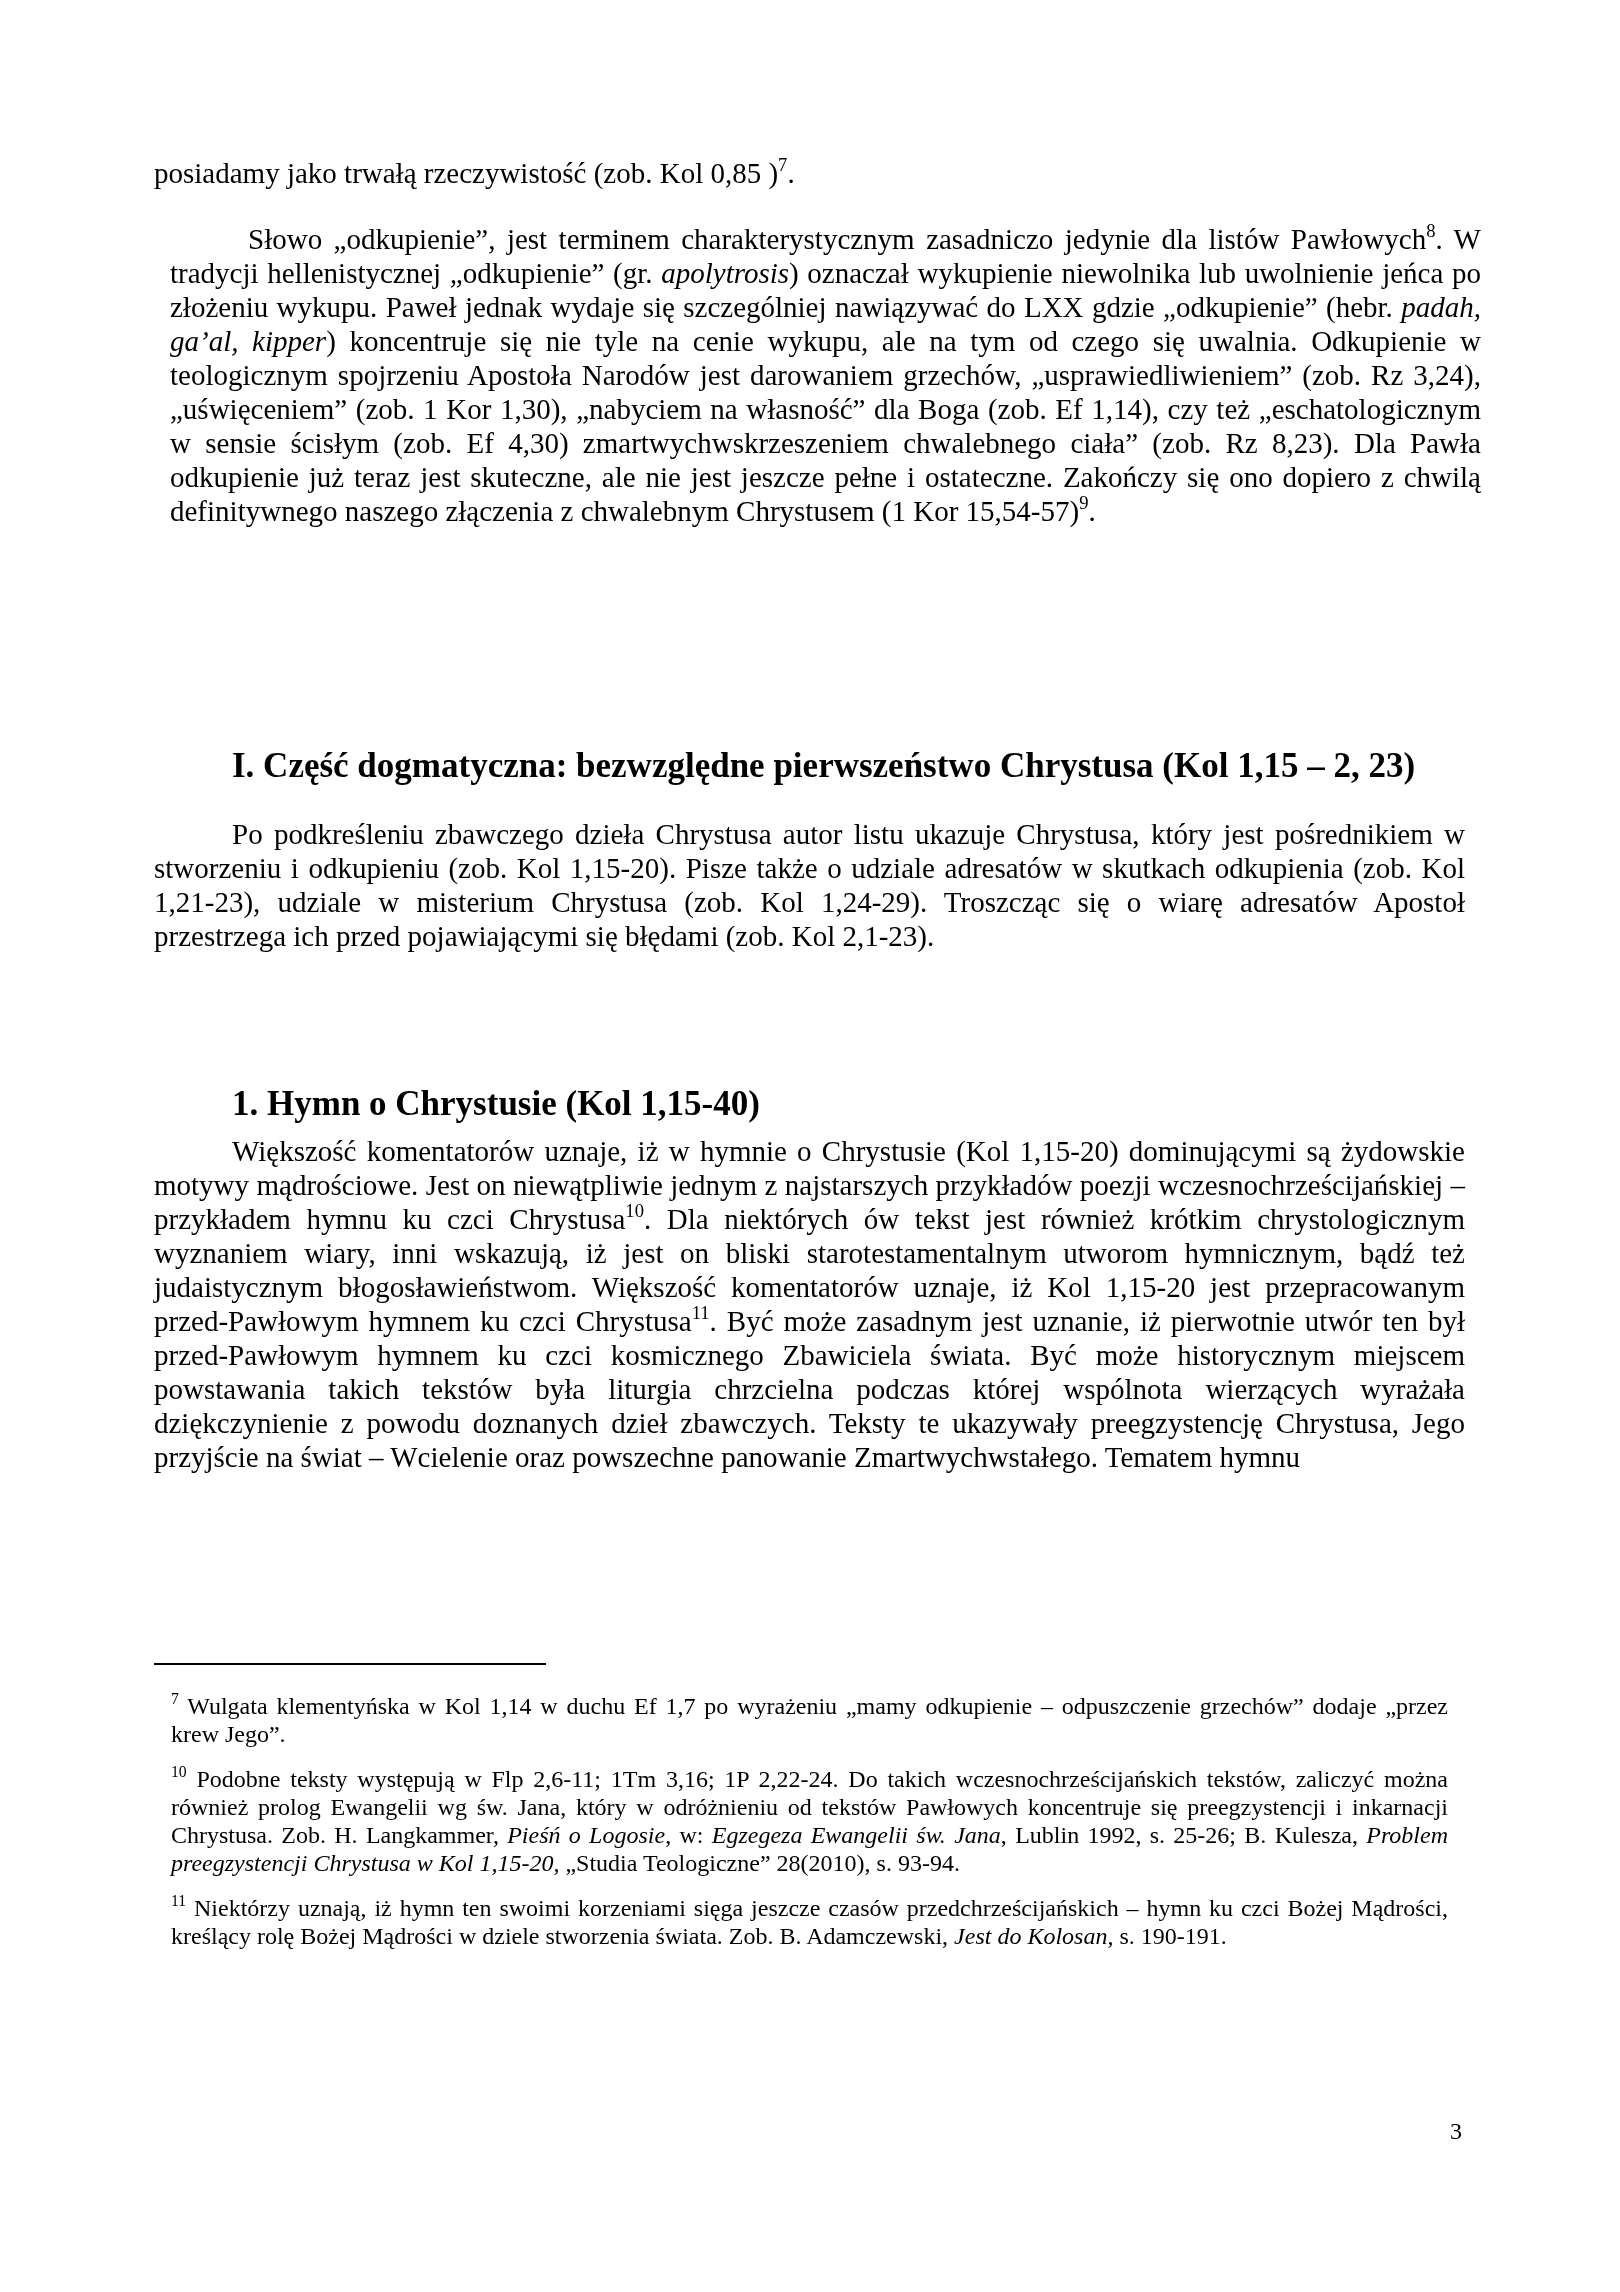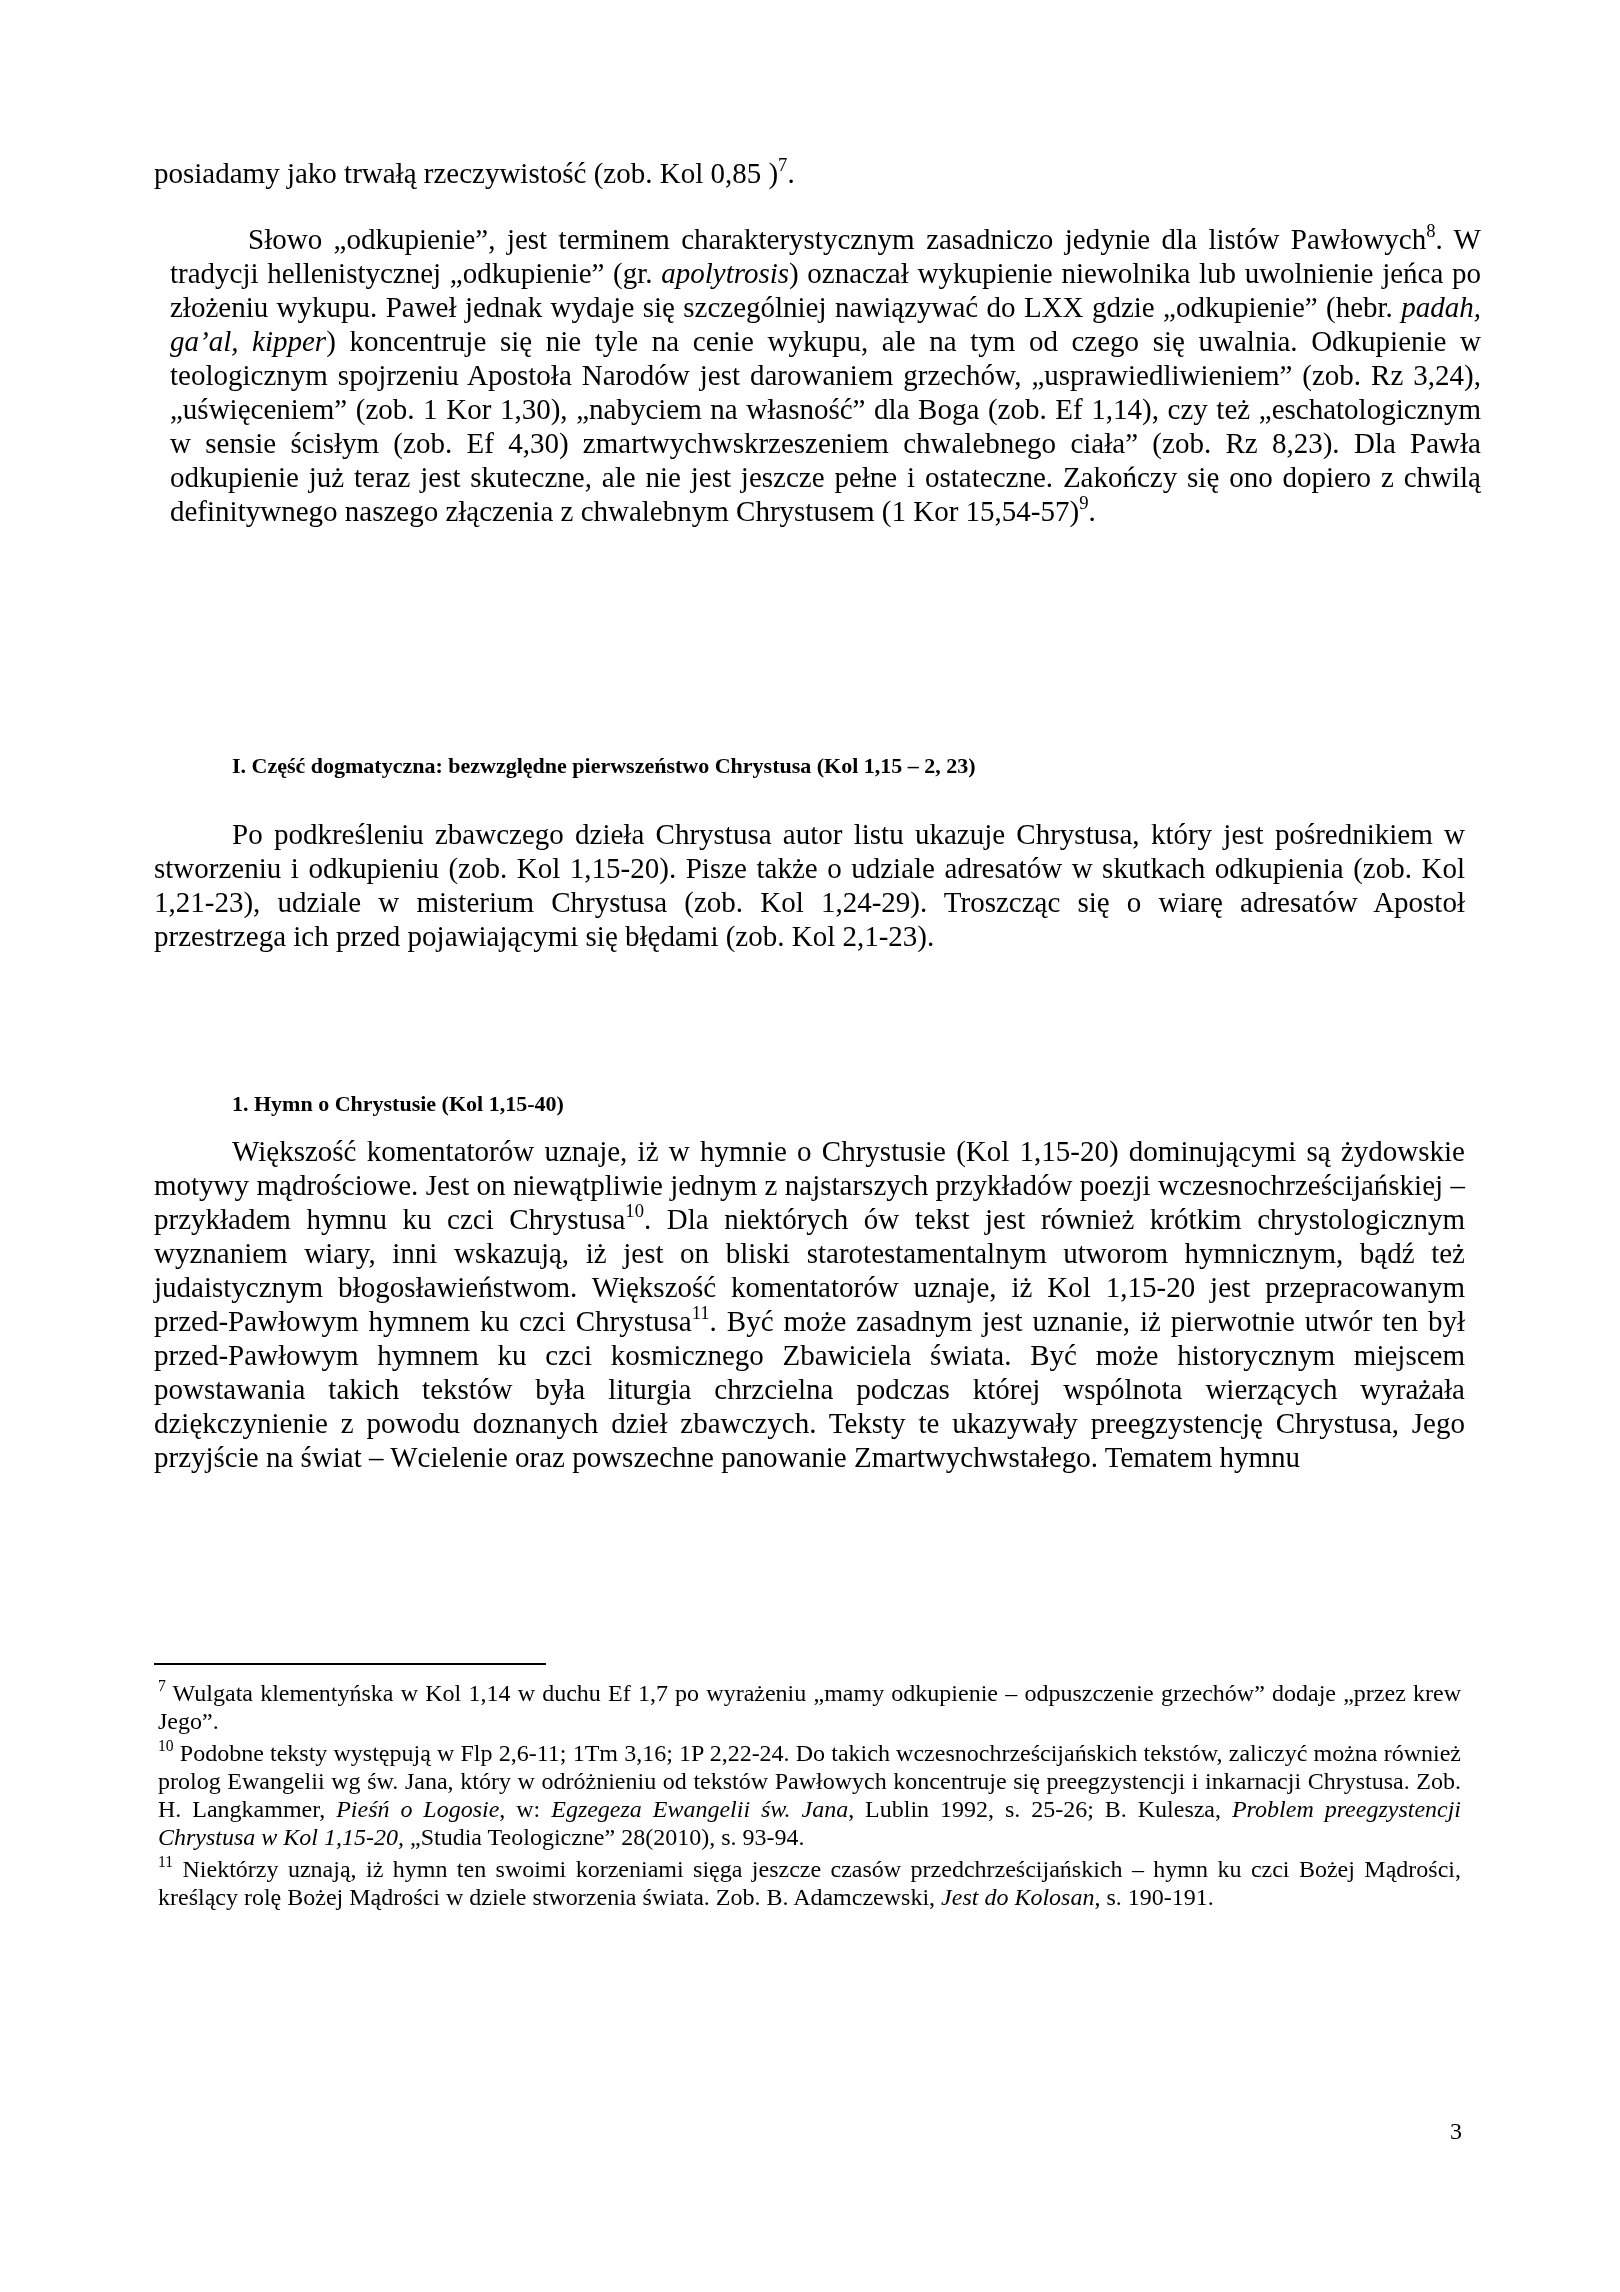--- a/index.html
+++ b/index.html
@@ -29,21 +29,21 @@
     }
     .indent { text-indent: 78px; }
     sup {
       font-size: 18.6px;
       line-height: 0;
       vertical-align: 11.8px;
     }
     i { font-style: italic; }
     .heading {
       font-weight: bold;
-      font-size: 22px;
+      font-size: 35px;
       line-height: 34px;
       margin: 0;
       padding-left: 78px;
     }
     #p-intro-end { position: absolute; top: 156px; left: 0; width: 100%; }
     #p-odkupienie { position: absolute; top: 222px; left: 16px; width: 100%; }
     #h-section-1 { position: absolute; top: 749px; left: 0; width: 100%; }
     #p-section-1 { position: absolute; top: 817px; left: 0; width: 100%; }
     #h-hymn { position: absolute; top: 1087px; left: 0; width: 100%; }
     #p-hymn { position: absolute; top: 1134px; left: 0; width: 100%; }
@@ -59,21 +59,21 @@
     .footnotes {
       position: absolute;
       top: 1675px;
       left: 0;
       width: 100%;
     }
     .footnote {
       font-size: 24px;
       line-height: 28px;
       text-align: justify;
-      margin: 4px;
+      margin: 17px;
     }
     .footnote sup {
       font-size: 15.7px;
       vertical-align: 9.8px;
     }
     .page-number {
       position: absolute;
       top: 2118px;
       left: 1296px;
       font-size: 24px;

